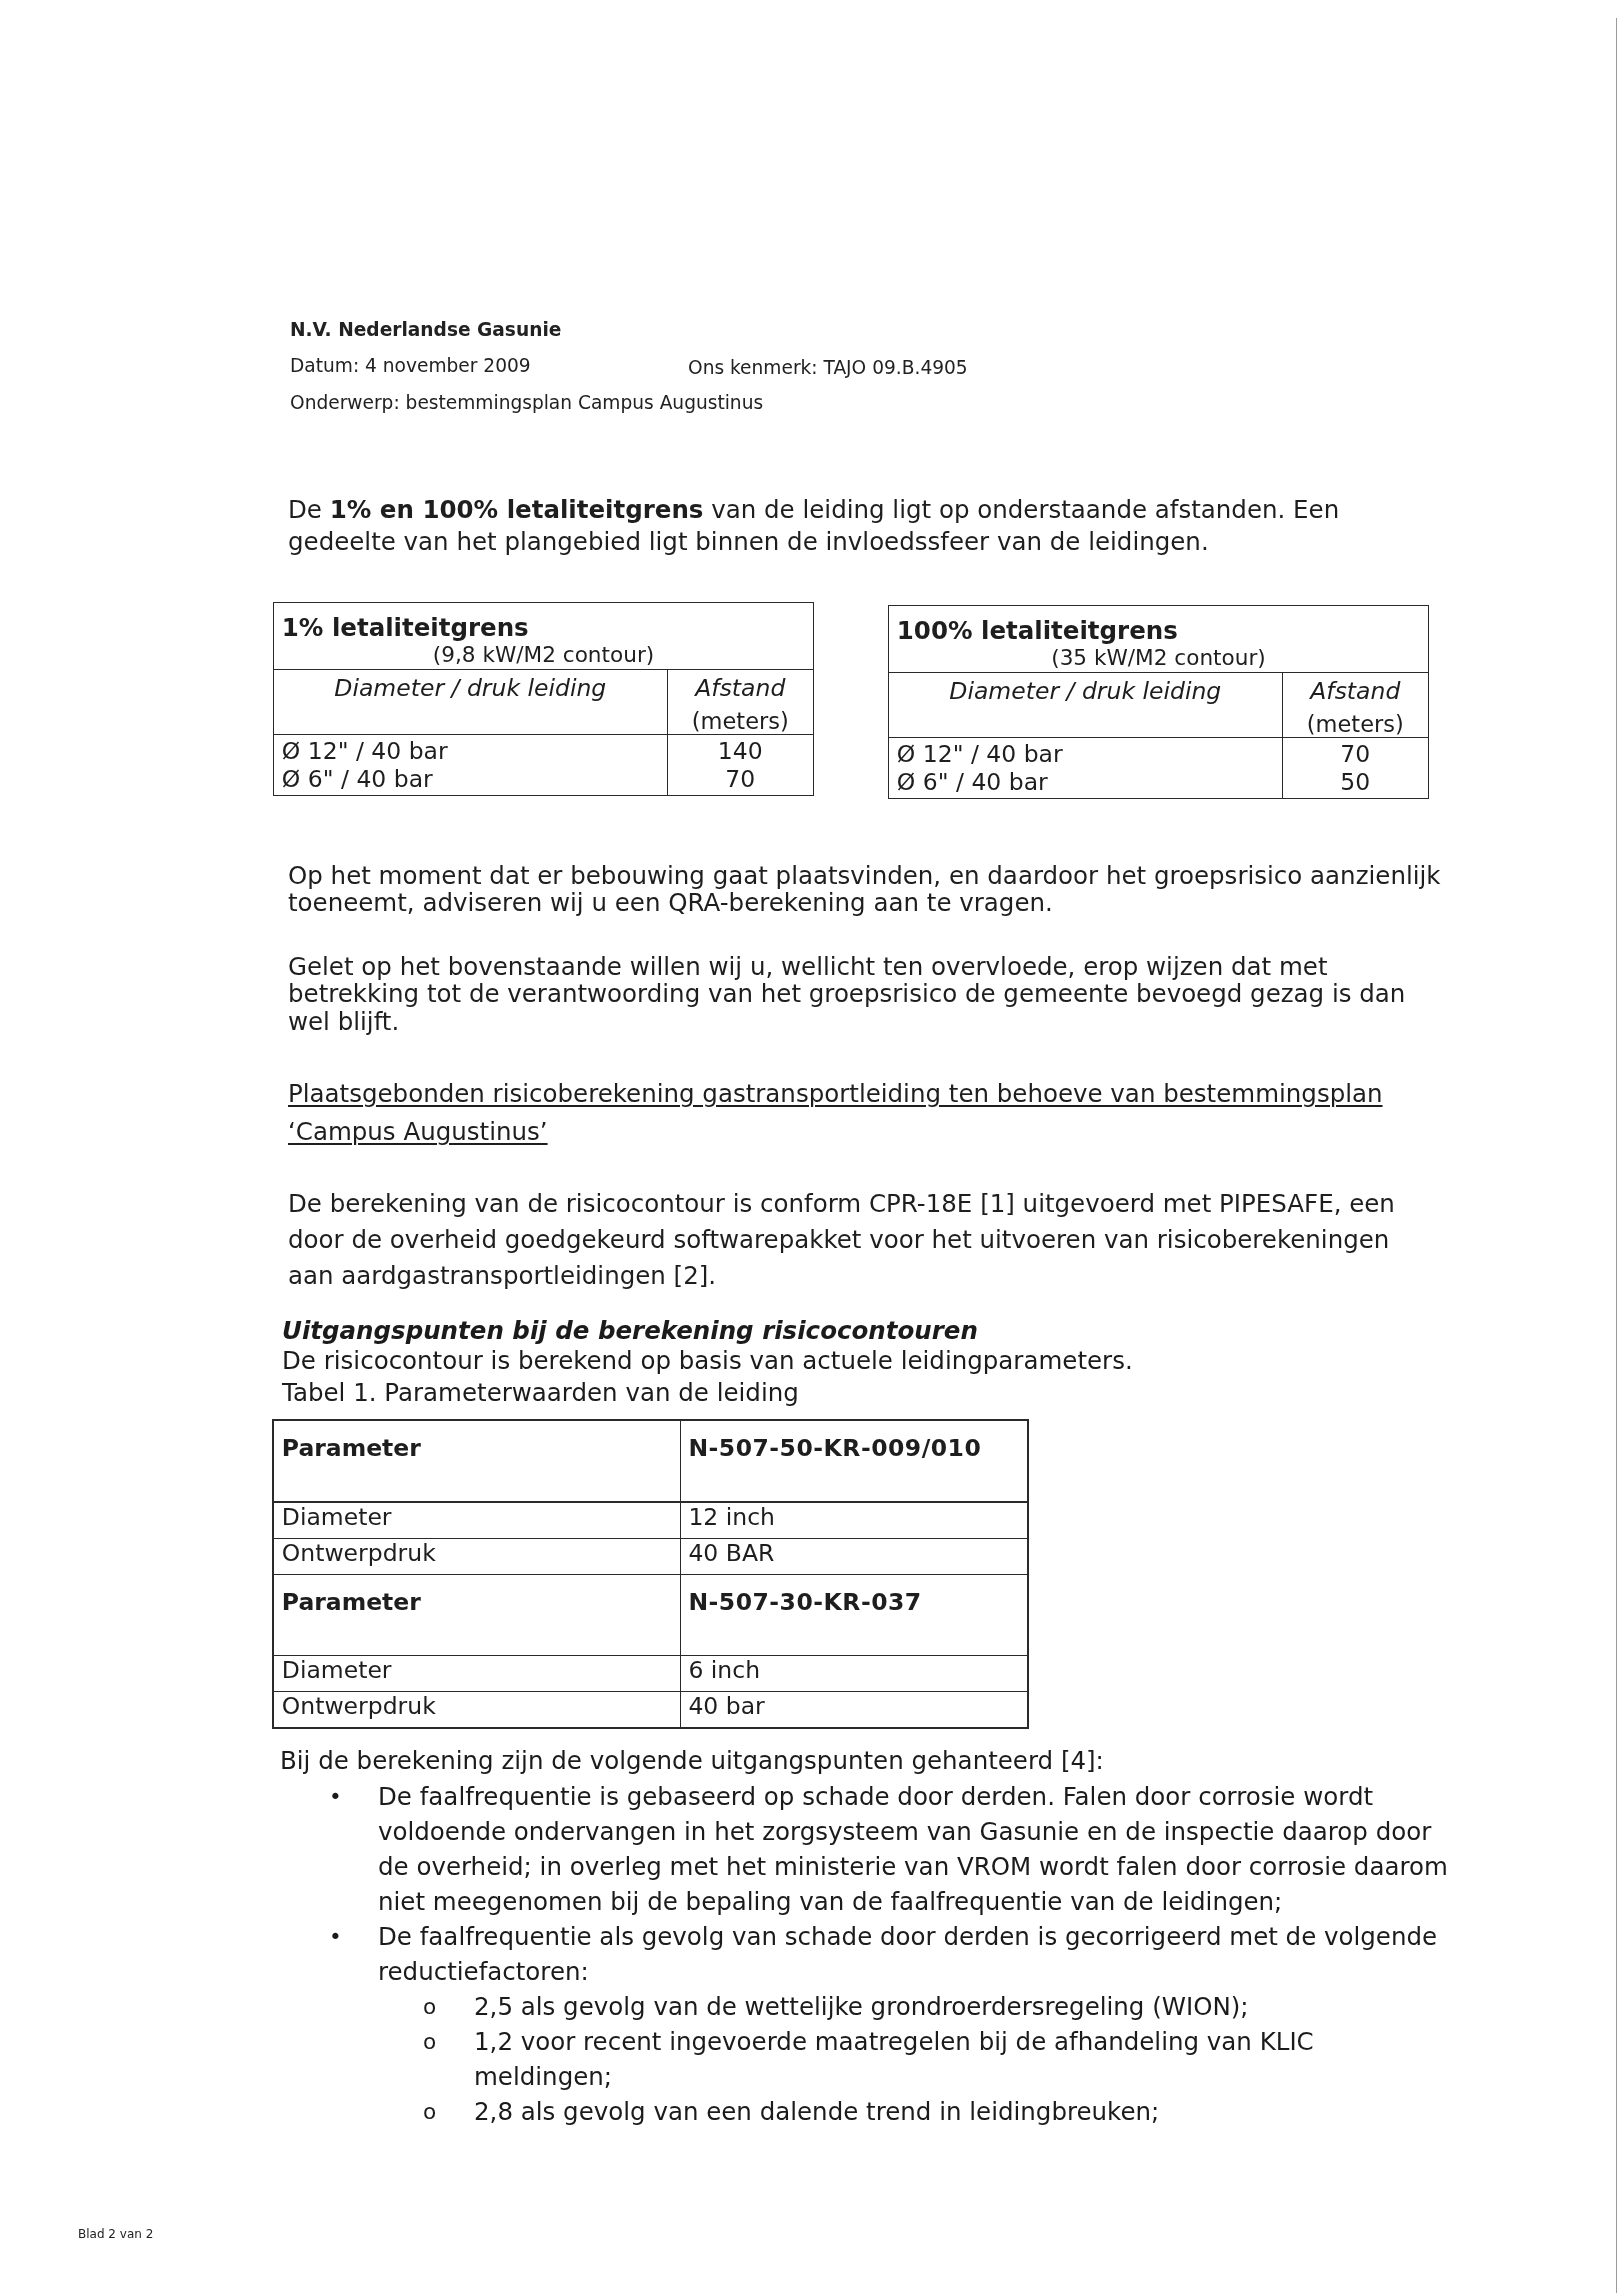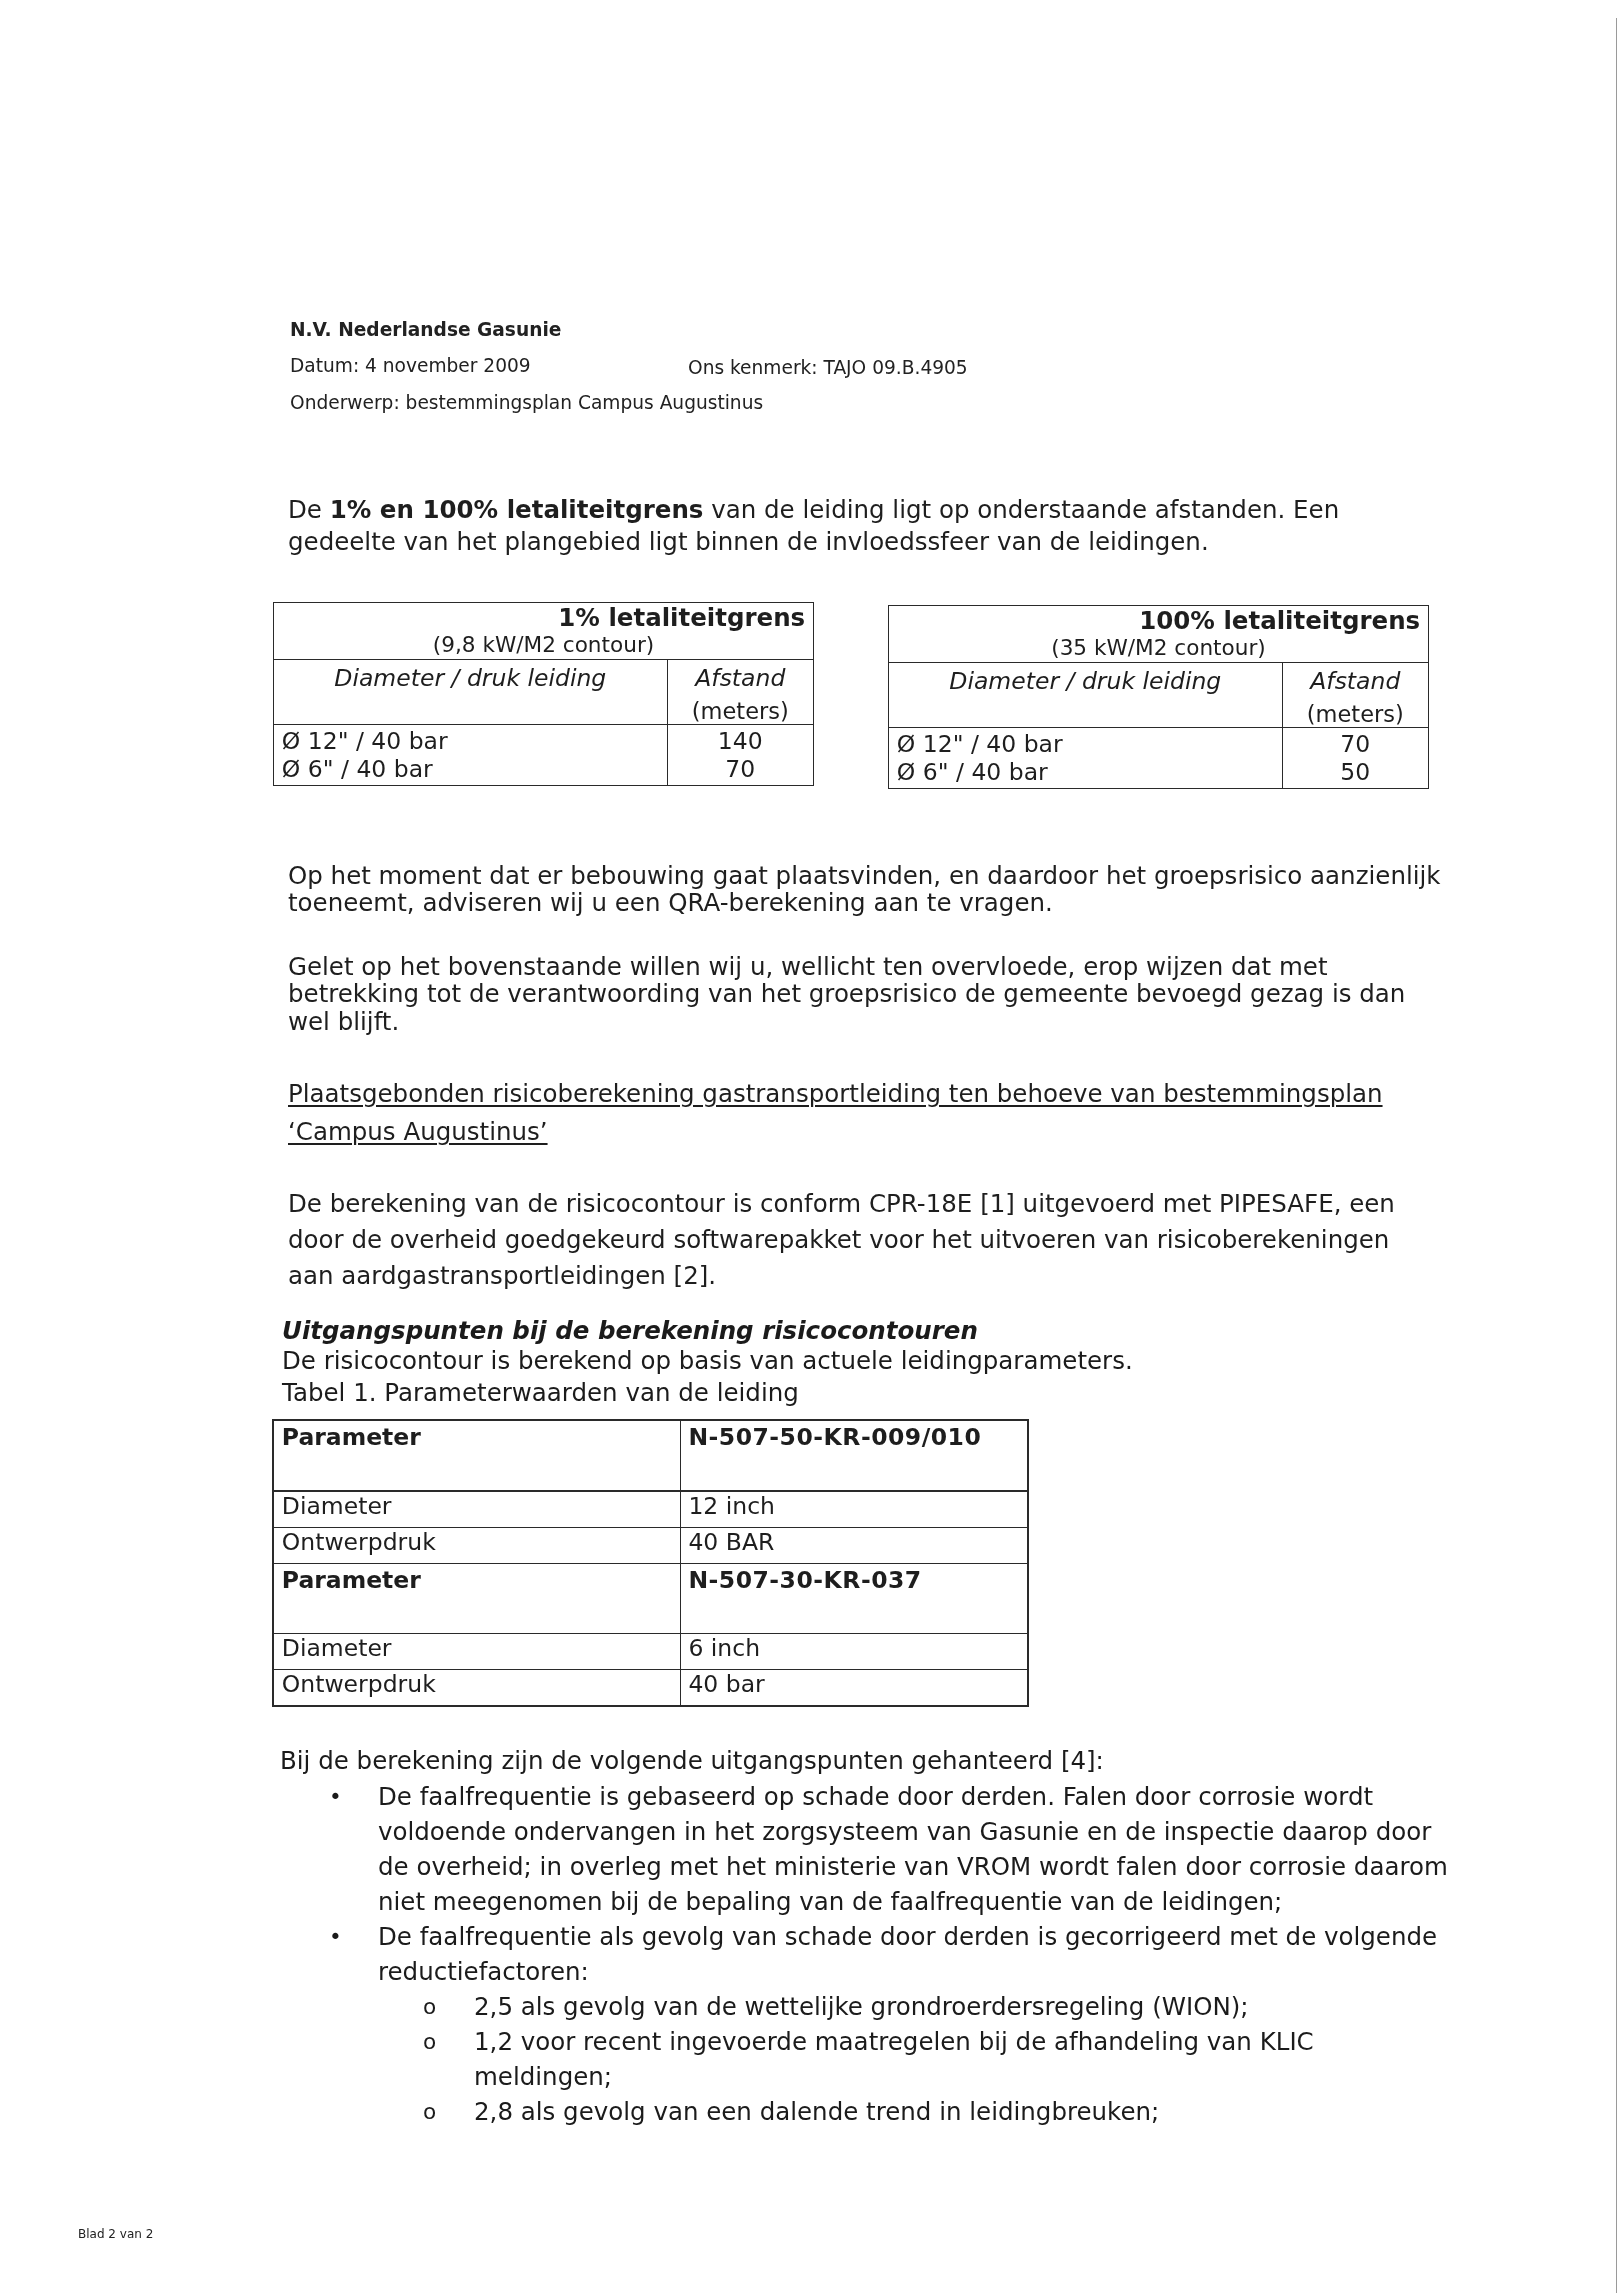--- a/index.html
+++ b/index.html
@@ -21,21 +21,21 @@
     .hdr-subj { left: 290px; top: 392px; }
 
     .para { font-size: 24.5px; line-height: 30px; color: #1e1e1e; }
     .p-intro { left: 288px; top: 494px; width: 1127px; line-height: 32px; }
 
     
     table.leth {
       position: absolute; border-collapse: collapse; font-size: 23.5px; color: #1e1e1e;
     }
     table.leth td { border: 1.5px solid #2a2a2a; padding: 0 7.8px; }
-    table.leth .t-title { text-align: right; font-weight: bold; font-size: 24.5px; padding-top: 0; border-bottom: none; }
+    table.leth .t-title { text-align: left; font-weight: bold; font-size: 24.5px; padding-top: 10px; border-bottom: none; }
     table.leth .t-sub { text-align: center; font-size: 21.6px; border-top: none; padding-bottom: 2px; }
     table.leth .t-colh { text-align: center; font-style: italic; vertical-align: top; padding-top: 3.9px; }
     table.leth .t-colh-unit { display: block; font-style: normal; font-size: 22.5px; margin-top: 5.9px; }
     table.leth .t-row td { border-top: none; border-bottom: none; }
     table.leth .t-row.first td { border-top: 1.5px solid #2a2a2a; padding-top: 2px; }
     table.leth .t-row.last td { border-bottom: 1.5px solid #2a2a2a; padding-bottom: 2px; }
     table.leth .num { text-align: center; margin-left: 40px; }
     .leth-1 { left: 273px; top: 602px; width: 541px; }
     .leth-2 { left: 888px; top: 605px; width: 541px; }
     .leth .c1 { width: 377px; }
@@ -50,21 +50,21 @@
     .p-basis { left: 282px; top: 1346px; font-size: 24.5px; }
     .p-tabel { left: 282px; top: 1378px; font-size: 24.5px; }
 
     table.param {
       position: absolute; left: 272px; top: 1419px; border-collapse: collapse;
       font-size: 23.5px; color: #1e1e1e; border: 2.9px solid #2a2a2a;
     }
     table.param td { border: 1.5px solid #2a2a2a; padding: 0 7.8px; height: 35px; vertical-align: top; }
     table.param td.c1 { width: 390px; }
     table.param td.c2 { width: 331px; }
-    table.param tr.phead td { font-weight: bold; height: 67px; padding-top: 2px; }
+    table.param tr.phead td { font-weight: bold; height: 67px; padding-top: 13px; }
     table.param tr.phead td.c2 { letter-spacing: 0.5px; }
     table.param tr.phead.top td { border-bottom: 2.9px solid #2a2a2a; }
 
     .p-bij { left: 280px; top: 1746px; font-size: 24.5px; }
     ul.bullets { position: absolute; left: 280px; top: 1779px; margin: 0; padding: 0; list-style: none; width: 1176px; }
     ul.bullets > li { position: relative; padding-left: 98px; font-size: 24.5px; line-height: 35px; margin: 0; }
     ul.bullets > li .bul { position: absolute; left: 49px; top: 0; font-size: 21.6px; }
     ul.sub { list-style: none; margin: 0; padding: 0; }
     ul.sub > li { position: relative; padding-left: 96px; line-height: 35px; }
     ul.sub > li .bul2 { position: absolute; left: 45px; top: 0; font-size: 21.6px; }

